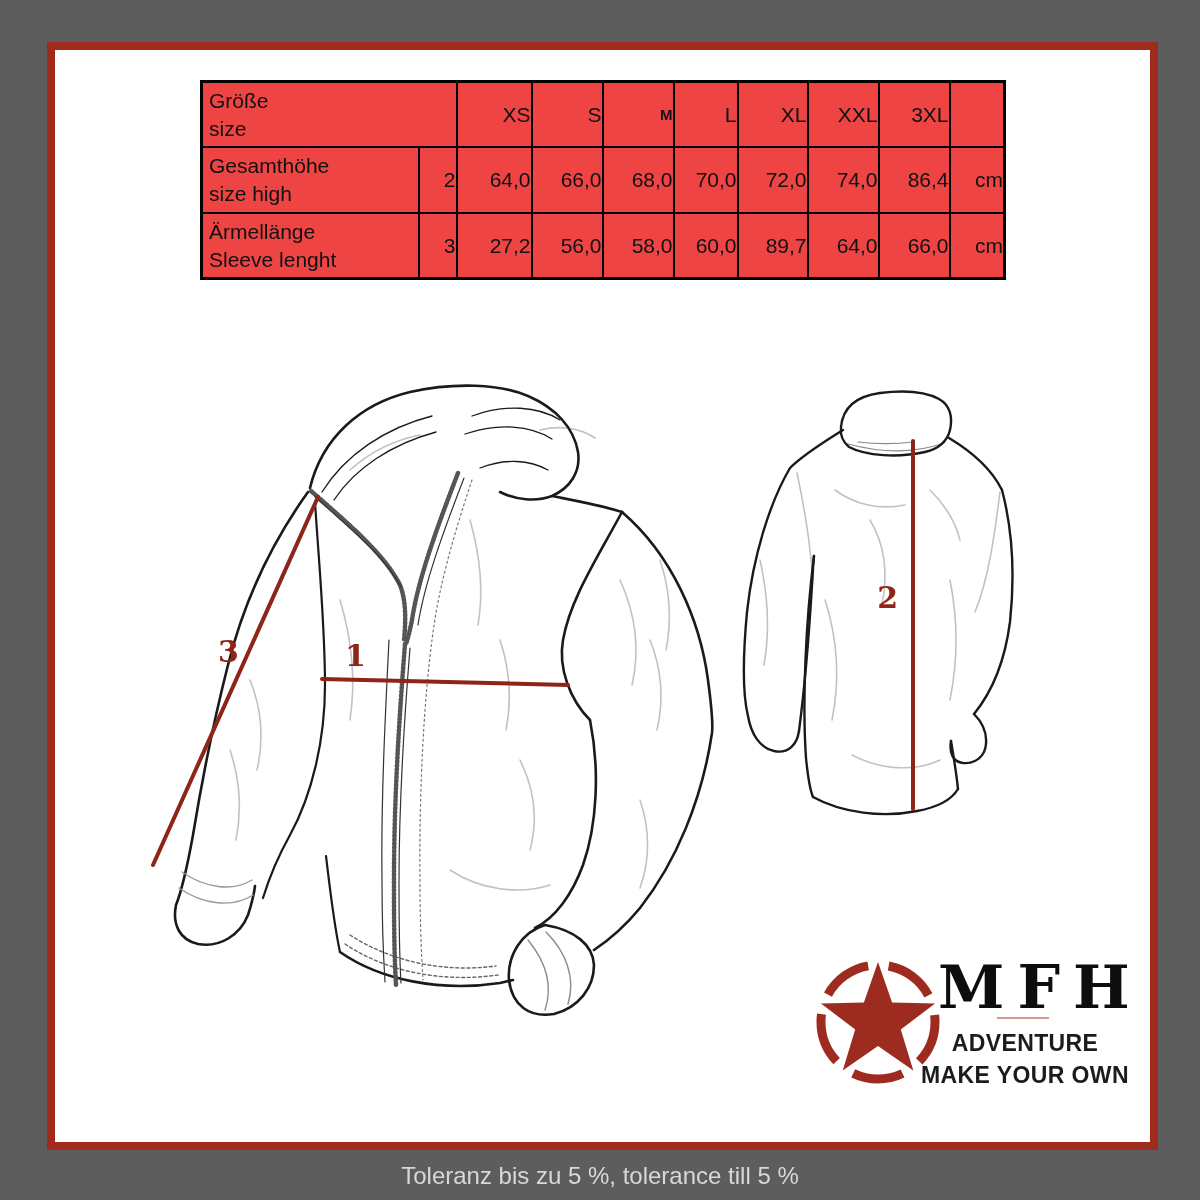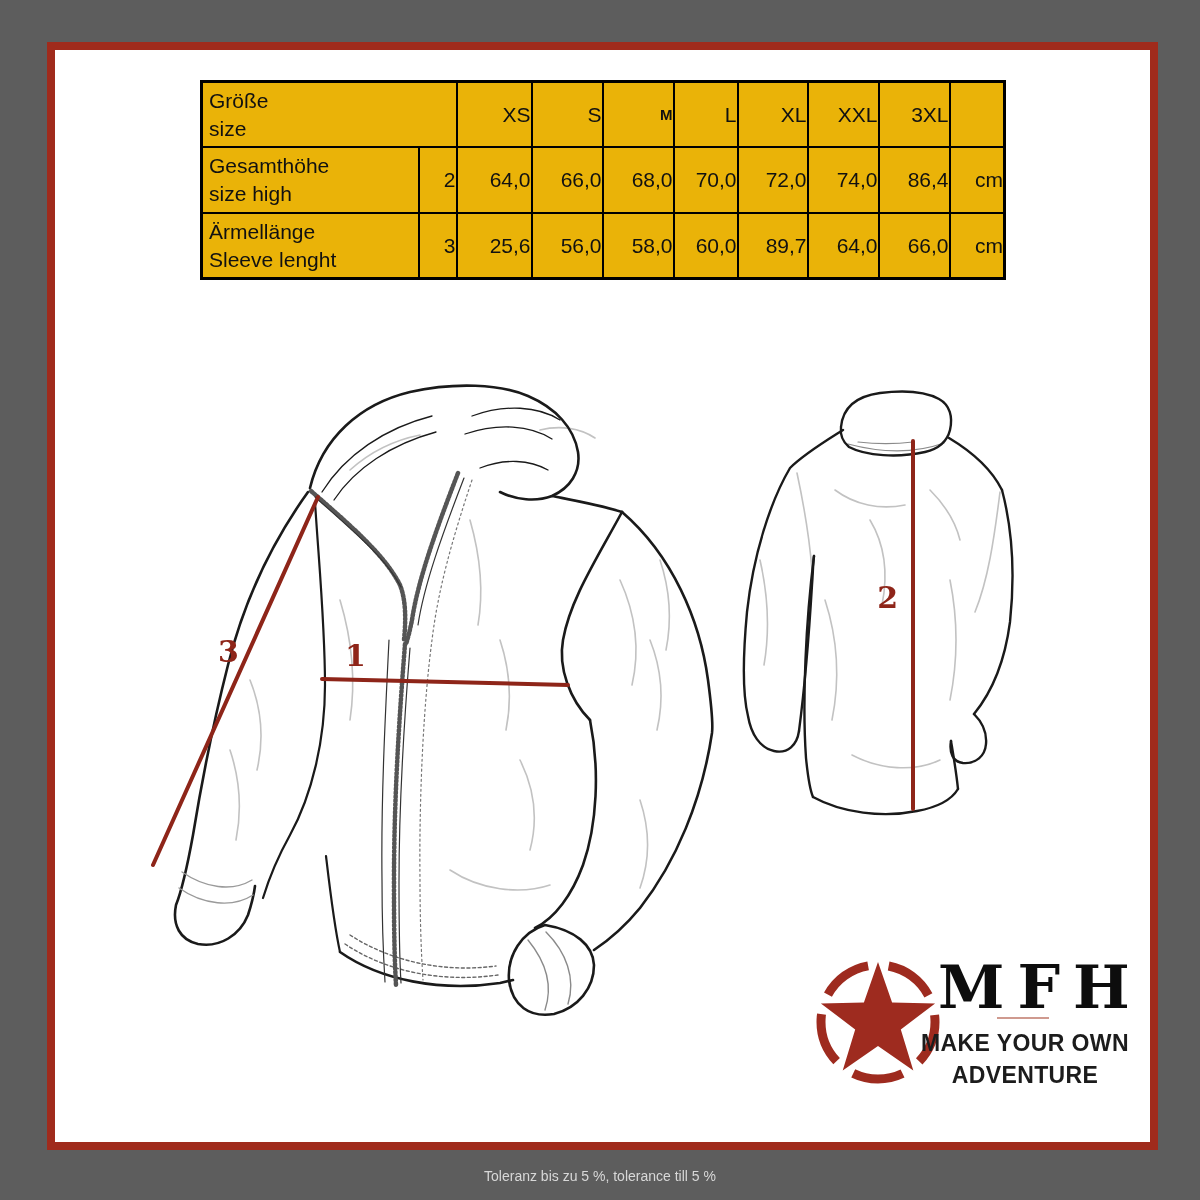--- a/index.html
+++ b/index.html
@@ -11,21 +11,21 @@
   }
   .panel{
     position:absolute;left:47px;top:42px;width:1095px;height:1092px;
     background:#ffffff;border:8px solid #a02b1c;box-sizing:content-box;
   }
   
   .size-table{
     position:absolute;left:200px;top:80px;width:803px;
     border-collapse:collapse;table-layout:fixed;
     font-family:"Liberation Sans",sans-serif;color:#111;
-    background:#eab308;border:3px solid #000;
+    background:#ef4444;border:3px solid #000;
   }
   .size-table td{border:2px solid #000;font-size:21px;vertical-align:middle;}
   .size-table td.lbl{text-align:left;padding:4px 2px 4px 6px;line-height:1.32;}
   .size-table td.val{text-align:right;padding:2px 0;}
   .size-table td.sz-m{font-size:15px;font-weight:bold;}
   .size-table tr{height:65px;}
   .size-table tr.hdr{height:63px;}
   
   .drawing{position:absolute;left:0;top:0;width:1200px;height:1200px;pointer-events:none;}
   
@@ -37,21 +37,21 @@
   }
   .brand-divider{position:absolute;left:997px;top:1017px;width:52px;height:2px;background:#cf9a8f;}
   .brand-tagline{
     position:absolute;left:915px;top:1028px;width:220px;text-align:center;
     font-weight:bold;font-size:23px;color:#1c1c1c;line-height:1.38;letter-spacing:0.4px;
   }
   
   .tolerance{
     position:absolute;left:0;top:1152px;width:1200px;height:48px;
     display:flex;align-items:center;justify-content:center;
-    color:#d8d8d8;font-size:14px;
+    color:#d8d8d8;font-size:24px;
   }
   svg text.ref-num{font-family:"DejaVu Serif",serif;font-weight:bold;font-size:30px;}
 </style>
 </head>
 <body>
 
 <div class="panel"></div>
 
 <table class="size-table">
   <colgroup>
@@ -95,21 +95,21 @@
     <td class="val">74,0</td>
     <td class="val">86,4</td>
     <td class="val">cm</td>
   </tr>
   <tr>
     <td class="lbl">
       <div>Ärmellänge</div>
       <div>Sleeve lenght</div>
     </td>
     <td class="val">3</td>
-    <td class="val">25,6</td>
+    <td class="val">27,2</td>
     <td class="val">56,0</td>
     <td class="val">58,0</td>
     <td class="val">60,0</td>
     <td class="val">89,7</td>
     <td class="val">64,0</td>
     <td class="val">66,0</td>
     <td class="val">cm</td>
   </tr>
 </tbody>
   </table>
@@ -239,17 +239,17 @@
 <div class="star-wrap">
   <svg width="132" height="132" viewBox="0 0 132 132" xmlns="http://www.w3.org/2000/svg">
     <circle cx="66" cy="66" r="57" fill="none" stroke="#9e2b1f" stroke-width="9" stroke-dasharray="51 20.62" stroke-dashoffset="7.6"></circle>
     <polygon fill="#9e2b1f" points="66,6 80.1,46.6 123.1,47.5 88.8,73.4 101.3,114.5 66,90 30.7,114.5 43.2,73.4 8.9,47.5 51.9,46.6">
     </polygon>
   </svg>
 </div>
 <div class="brand-name">MFH</div>
 <div class="brand-divider"></div>
 <div class="brand-tagline">
+  <div>ADVENTURE</div>
   <div>MAKE YOUR OWN</div>
-  <div>ADVENTURE</div>
 </div>
 
 <div class="tolerance">Toleranz bis zu 5 %, tolerance till 5 %</div>
 
 </body></html>

